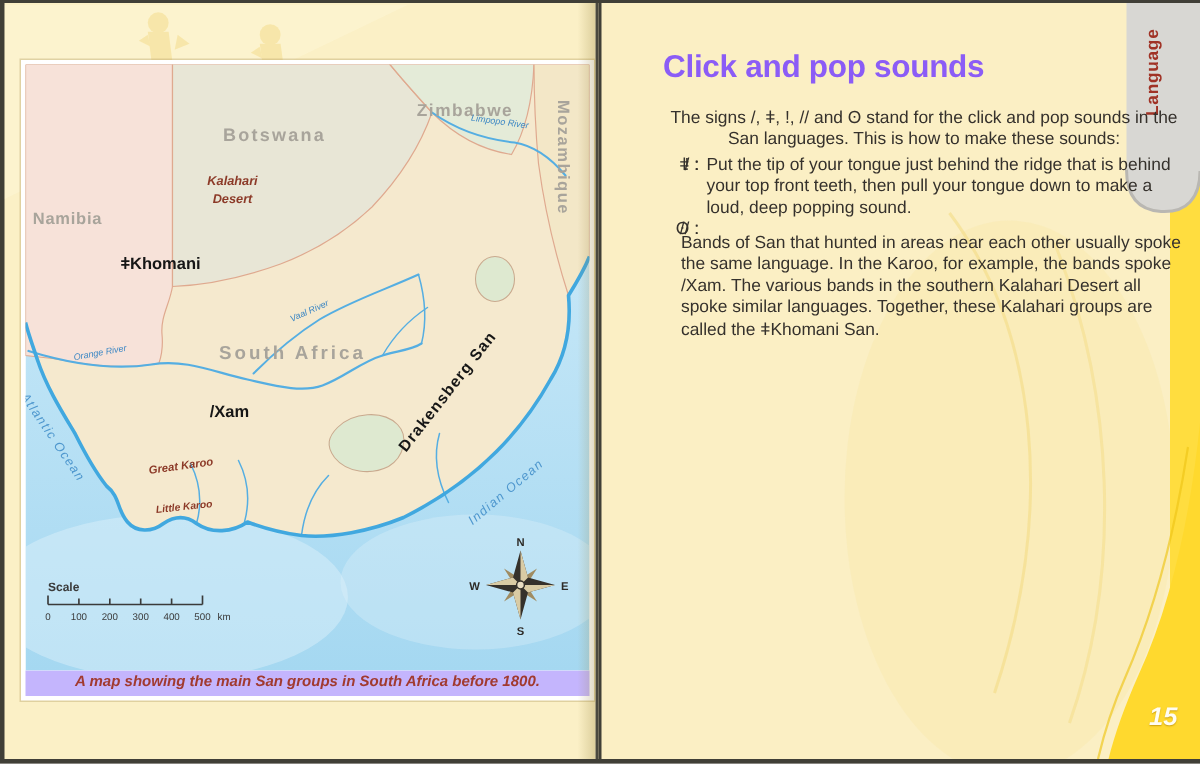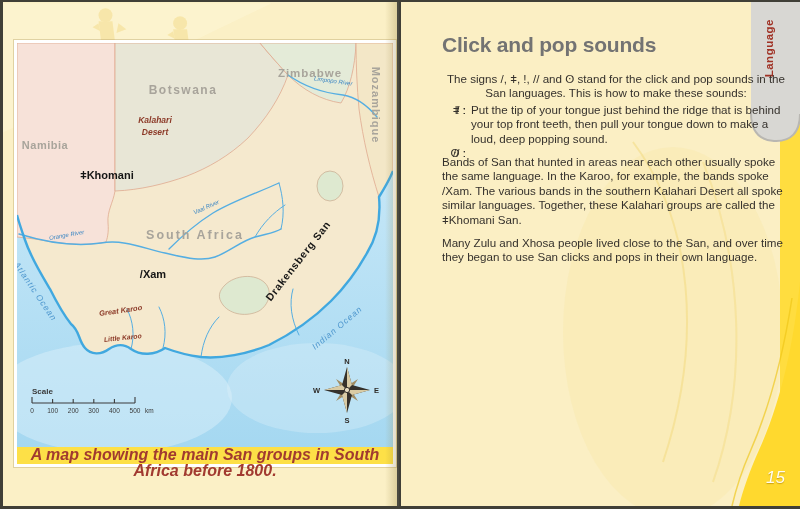--- a/index.html
+++ b/index.html
@@ -14,47 +14,47 @@
 
   .page.left::after { content:""; position:absolute; right:0; top:0; bottom:0; width:12px;
       background:linear-gradient(to right, rgba(160,140,70,0), rgba(150,130,60,0.30)); }
 
   .wm-left, .decor { position:absolute; left:0; top:0; width:100%; height:100%; display:block; }
 
   
   .map-fig { position:absolute; left:11px; top:38px; width:382px; background:#FFFFFF;
              padding:3px; box-shadow:0 0 0 1px rgba(190,170,110,.45); }
   .map-fig svg.map { display:block; width:376px; height:404px; }
-  .map-fig figcaption { height:17px; line-height:16px; text-align:center; background:#fde047;
-             font-size:16px; font-style:italic; font-weight:bold; color:#A13A30; }
+  .map-fig figcaption { height:17px; line-height:16px; text-align:center; background:#c4b5fd;
+             font-size:10px; font-style:italic; font-weight:bold; color:#A13A30; }
 
   .map text { font-family:"Liberation Sans", sans-serif; }
   .country   { font-weight:bold; fill:#A8A49B; }
   .sanlabel  { font-weight:bold; fill:#161616; }
   .redlabel  { font-weight:bold; font-style:italic; fill:#8C3A28; }
   .oceanlbl  { font-style:italic; fill:#4E97CE; letter-spacing:1px; }
   .riverlbl  { font-style:italic; fill:#3E88C4; }
   .ticklbl   { fill:#3A3A3A; }
 
   
   .tab-label { position:absolute; top:17px; right:25px;
                writing-mode:vertical-rl; transform:rotate(180deg);
                font-weight:bold; font-size:11.5px; letter-spacing:.5px; color:#A03225; }
 
   .content { position:absolute; left:41px; top:31px; width:348px; color:#35312C; }
-  .content h1 { font-size:21px; line-height:24px; font-weight:bold; color:#737373;
+  .content h1 { font-size:21px; line-height:24px; font-weight:bold; color:#8b5cf6;
                 letter-spacing:-.2px; margin:0 0 15px 0; }
   .content p, .click-item { font-size:11.6px; line-height:14.4px; }
   .intro { margin:12px 0 2px 0;text-align:center; }
   .clicks { margin:0 0 9px 0; }
   .click-item { position:relative; padding-left:29px; }
   .click-item .sym { position:absolute; left:0; top:0; width:24px; text-align:right; }
-  .para { margin:0 0 9px 0; }
-
-  .page-num { position:absolute; right:15px; bottom:18px; font-size:17px; font-weight:normal;
+  .para { margin:0 0 9px 12px; }
+
+  .page-num { position:absolute; right:15px; bottom:18px; font-size:17px; font-weight:bold;
               font-style:italic; color:#FFFDF2; text-shadow:0 1px 1px rgba(190,145,10,.8); }
 </style>
 </head>
 <body>
 
 <div class="frame">
 
   <section class="page left">
 
     <svg class="wm-left" viewBox="0 0 396 504">
@@ -201,18 +201,17 @@
         </div>
         <div class="click-item">
           <span class="sym">// :</span>
         </div>
         <div class="click-item">
           <span class="sym">ʘ :</span>
         </div>
       </div>
 
       <p class="para">Bands of San that hunted in areas near each other usually spoke the same language.  In the Karoo, for example, the bands spoke /Xam.  The various bands in the southern Kalahari Desert all spoke similar languages.  Together, these Kalahari groups are called the ǂKhomani San.</p>
-      <p class="para">Many Zulu and Xhosa people lived close to the San, and over time they began to use San clicks and pops in their own language.</p>
     </div>
 
     <div class="page-num">15</div>
   </section>
 </div>
 
 </body></html>

